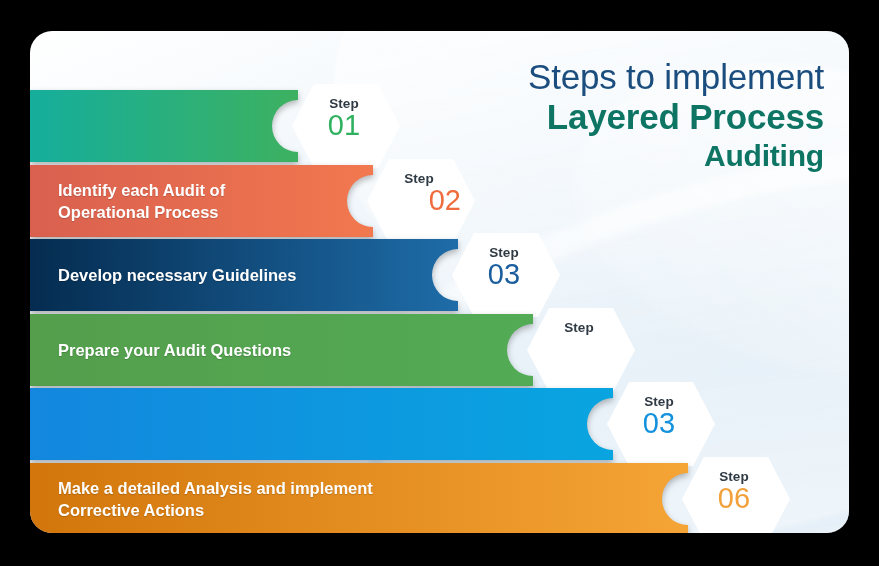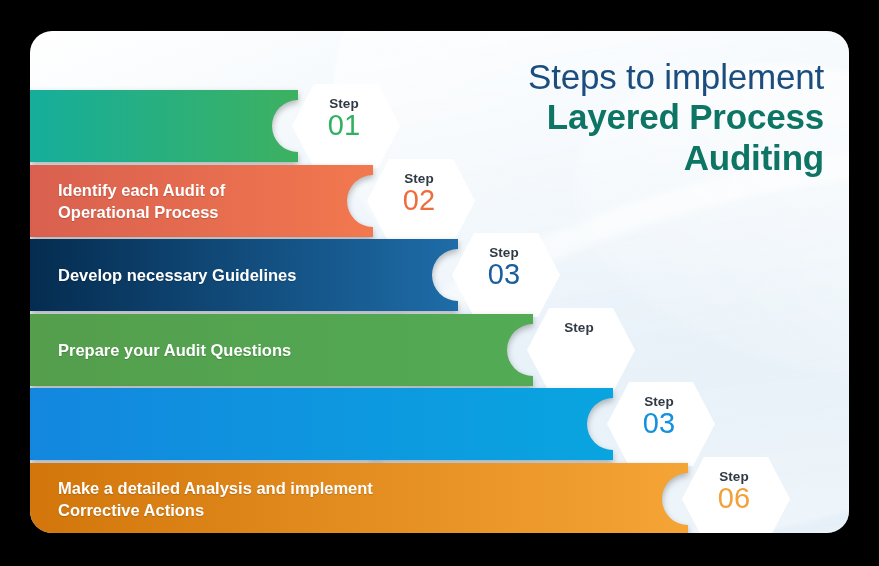--- a/index.html
+++ b/index.html
@@ -86,21 +86,21 @@
     display:block;
     font-size: 35px;
     font-weight: 700;
     color: #0E7565;
     letter-spacing: -0.2px;
     white-space: nowrap;
     margin-top: 4px;
   }
   .title-line3 {
     display:block;
-    font-size: 35px;
+    font-size: 30px;
     font-weight: 700;
     color: #0E7565;
     letter-spacing: -0.2px;
     white-space: nowrap;
     margin-top: 4px;
   }
 
   
   .step-row {
     position: absolute;
@@ -216,21 +216,21 @@
             </svg>
             <div class="bar-label">Identify each Audit of
 Operational Process</div>
           </div>
           <div class="badge" style="left: 337px;">
             <svg class="badge-svg" width="108" height="84" viewBox="0 0 108 84">
               <path d="M22,0 L86,0 L108,42 L86,84 L22,84 L0,42 Z" fill="#ffffff"></path>
             </svg>
             <div class="badge-text">
               <span class="badge-step">Step</span>
-              <span class="badge-num" style="color: rgb(238, 108, 62);">02</span>
+              <span class="badge-num" style="color: rgb(238, 108, 62); text-align: right;">02</span>
             </div>
           </div>
         </div>
         <div class="step-row" style="top: 208px;">
           <div class="bar">
             <svg class="bar-svg" width="428" height="72" viewBox="0 0 428 72">
               <defs>
                 <linearGradient id="g2" x1="0" y1="0" x2="1" y2="0">
                   <stop offset="0%" stop-color="#052C50"></stop>
                   <stop offset="100%" stop-color="#1E6CA8"></stop>

